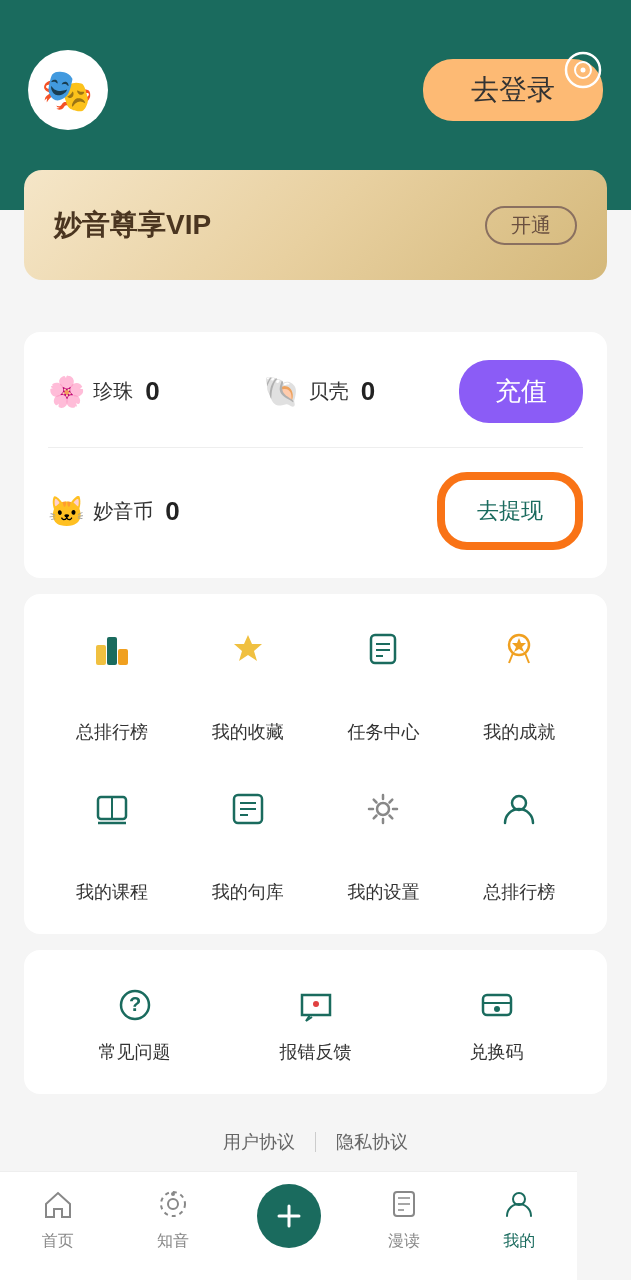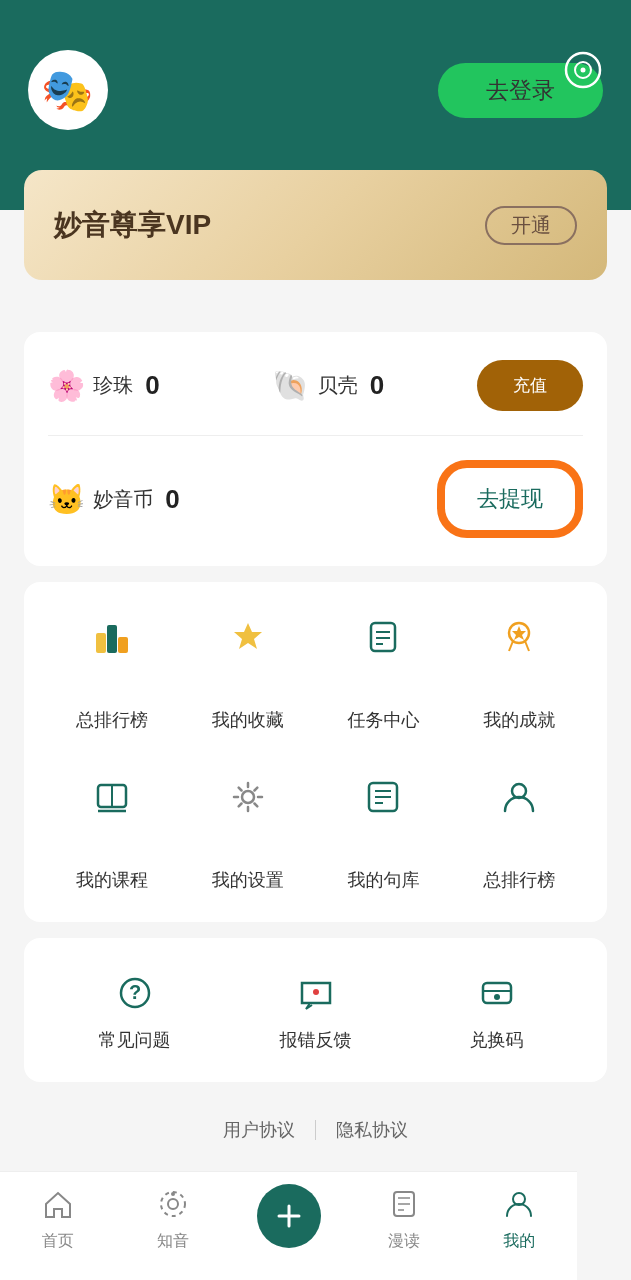--- a/index.html
+++ b/index.html
@@ -23,25 +23,25 @@
       width: 80px;
       height: 80px;
       background: white;
       border-radius: 50%;
       display: flex;
       align-items: center;
       justify-content: center;
       font-size: 40px;
     }
     .login-btn {
-      background: #22c55e;
+      background: #fdba74;
       border: none;
       border-radius: 30px;
       padding: 12px 48px;
-      font-size: 23px;
+      font-size: 28px;
       color: #333;
       cursor: pointer;
       font-weight: 500;
     }
     .scan-icon {
       position: absolute;
       top: 50px;
       right: 28px;
       width: 40px;
       height: 40px;
@@ -104,26 +104,26 @@
       font-size: 20px;
       color: #333;
       margin-right: 12px;
     }
     .currency-value {
       font-size: 26px;
       font-weight: bold;
       color: #222;
     }
     .recharge-btn {
-      background: #a16207;
+      background: #8b5cf6;
       color: white;
       border: none;
       border-radius: 30px;
       padding: 14px 36px;
-      font-size: 17px;
+      font-size: 26px;
       cursor: pointer;
     }
     .withdraw-btn {
       background: white;
       color: #1a6b5e;
       border: 8px solid #f97316;
       border-radius: 30px;
       padding: 16px 32px;
       font-size: 22px;
       cursor: pointer;
@@ -355,36 +355,36 @@
             <rect x="8" y="10" width="28" height="22" rx="3" stroke="#1a6b5e" stroke-width="2.5" fill="none"></rect>
             <line x1="22" y1="10" x2="22" y2="32" stroke="#1a6b5e" stroke-width="2"></line>
             <line x1="8" y1="36" x2="36" y2="36" stroke="#1a6b5e" stroke-width="2.5"></line>
           </svg>
         </div>
         <span class="menu-label">我的课程</span>
       </div>
       <div class="menu-item">
         <div class="menu-icon">
           <svg width="44" height="44" viewBox="0 0 44 44" fill="none">
-            <circle cx="22" cy="22" r="6" stroke="#888" stroke-width="2.5" fill="none"></circle>
-            <path d="M22 8v4M22 32v4M8 22h4M32 22h4M12.7 12.7l2.8 2.8M28.5 28.5l2.8 2.8M12.7 31.3l2.8-2.8M28.5 15.5l2.8-2.8" stroke="#888" stroke-width="2.5" stroke-linecap="round"></path>
-          </svg>
-        </div>
-        <span class="menu-label">我的设置</span>
-      </div>
-      <div class="menu-item">
-        <div class="menu-icon">
-          <svg width="44" height="44" viewBox="0 0 44 44" fill="none">
             <rect x="8" y="8" width="28" height="28" rx="4" stroke="#1a6b5e" stroke-width="2.5" fill="none"></rect>
             <line x1="14" y1="16" x2="30" y2="16" stroke="#1a6b5e" stroke-width="2"></line>
             <line x1="14" y1="22" x2="30" y2="22" stroke="#1a6b5e" stroke-width="2"></line>
             <line x1="14" y1="28" x2="22" y2="28" stroke="#1a6b5e" stroke-width="2"></line>
           </svg>
         </div>
         <span class="menu-label">我的句库</span>
+      </div>
+      <div class="menu-item">
+        <div class="menu-icon">
+          <svg width="44" height="44" viewBox="0 0 44 44" fill="none">
+            <circle cx="22" cy="22" r="6" stroke="#888" stroke-width="2.5" fill="none"></circle>
+            <path d="M22 8v4M22 32v4M8 22h4M32 22h4M12.7 12.7l2.8 2.8M28.5 28.5l2.8 2.8M12.7 31.3l2.8-2.8M28.5 15.5l2.8-2.8" stroke="#888" stroke-width="2.5" stroke-linecap="round"></path>
+          </svg>
+        </div>
+        <span class="menu-label">我的设置</span>
       </div>
       <div class="menu-item">
         <div class="menu-icon">
           <svg width="44" height="44" viewBox="0 0 44 44" fill="none">
             <circle cx="22" cy="16" r="7" stroke="#1a6b5e" stroke-width="2.5" fill="none"></circle>
             <path d="M8 36c0-7.7 6.3-14 14-14s14 6.3 14 14" stroke="#1a6b5e" stroke-width="2.5" fill="none" stroke-linecap="round"></path>
           </svg>
         </div>
         <span class="menu-label">总排行榜</span>
       </div>

